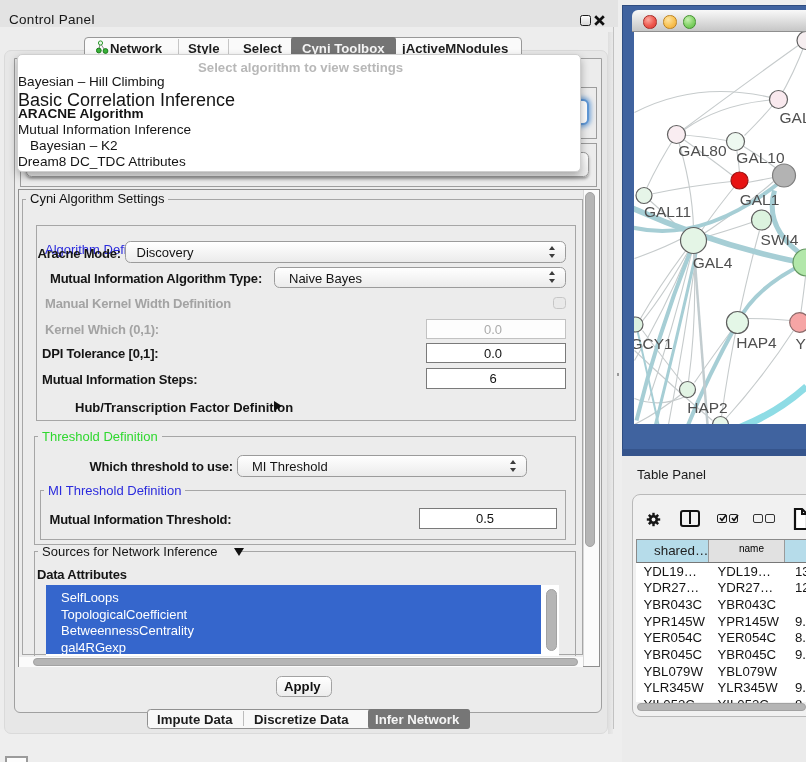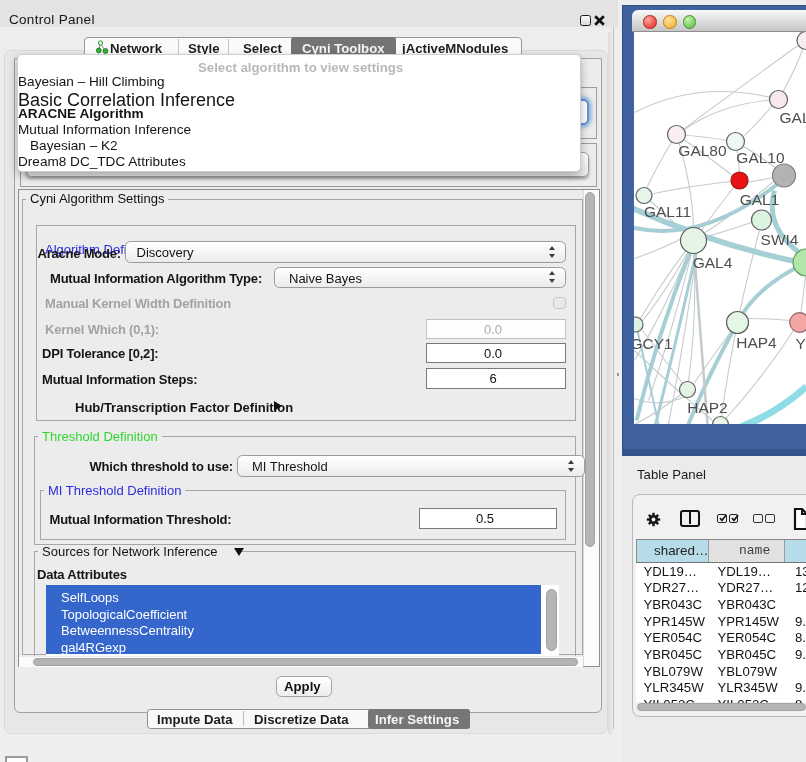--- a/index.html
+++ b/index.html
@@ -90,32 +90,32 @@
     <span class="arrs">
       <span class="au"></span>
       <span class="ad"></span>
     </span>
   </div>
 
 <div class="lbg" style="left:45px;top:295.5px;">Manual Kernel Width Definition</div>
 <div class="ab" style="left:553px;top:296.5px;width:13px;height:12px;background:#e9e9e9;border:1px solid #c6c6c6;border-radius:3.5px;box-sizing:border-box;"></div>
 <div class="lbg" style="left:45px;top:321.5px;">Kernel Which (0,1):</div>
 <div class="fld" style="left:426px;top:318.5px;width:140px;height:20px;background:#fdfdfd;border-color:#c2c2c2;color:#ababab;">0.0</div>
-<div class="lb" style="left:42px;top:346px;">DPI Tolerance [0,2]:</div>
+<div class="lb" style="left:42px;top:346px;">DPI Tolerance [0,1]:</div>
 <div class="fld" style="left:426px;top:342.5px;width:140px;height:20.5px;">0.0</div>
 <div class="lb" style="left:42px;top:371.5px;">Mutual Information Steps:</div>
 <div class="fld" style="left:426px;top:368px;width:140px;height:20.5px;">6</div>
 
 <div class="txt" style="left:39px;top:400px;font-weight:bold;margin-left:36px;">Hub/Transcription Factor Definition</div>
 <div class="tri-r" style="left:274px;top:401px;"></div>
 
 <div class="grp" style="left:34px;top:435.5px;width:539.5px;height:107.5px;"></div>
 <div class="gt" style="left:38px;top:429.5px;color:#2fd82f;">Threshold Definition</div>
 <div class="lb" style="left:60px;width:173px;text-align:right;top:459px;">Which threshold to use:</div>
-<div class="combo" style="left:237px;top:455px;width:348px;height:21.5px;">
+<div class="combo" style="left:237px;top:455px;width:290px;height:21.5px;">
     <span class="cv" style="left:14px;">MI Threshold</span>
     <span class="arrs">
       <span class="au"></span>
       <span class="ad"></span>
     </span>
   </div>
 <div class="grp" style="left:39.5px;top:489.5px;width:524.5px;height:48px;"></div>
 <div class="gt" style="left:44px;top:483.5px;color:#2b2bdd;">MI Threshold Definition</div>
 <div class="lb" style="left:49.5px;top:511.5px;">Mutual Information Threshold:</div>
 <div class="fld" style="left:419px;top:507.5px;width:138px;height:21px;">0.5</div>
@@ -132,21 +132,21 @@
 <div class="sbthumb" style="left:546px;top:589px;width:11px;height:62px;border-radius:5.5px;"></div>
 
 <div class="ab" style="left:275.5px;top:676px;width:56px;height:21px;border-radius:5.5px;background:linear-gradient(#ffffff,#ededed);border:1px solid #a2a2a2;box-sizing:border-box;"></div>
 <div class="txt" style="left:284px;top:679px;font-size:13.2px;font-weight:bold;color:#111;">Apply</div>
 
 <div class="ab" style="left:147px;top:709px;width:322.5px;height:19.5px;background:#f8f8f8;border:1px solid #909090;border-radius:3.5px;box-sizing:border-box;"></div>
 <div class="txt" style="left:157px;top:711.5px;font-size:13.2px;font-weight:bold;color:#1c1c1c;">Impute Data</div>
 <div class="ab" style="left:242.5px;top:711px;width:1px;height:15px;background:#bdbdbd;"></div>
 <div class="txt" style="left:254px;top:711.5px;font-size:13.2px;font-weight:bold;color:#1c1c1c;">Discretize Data</div>
 <div class="ab" style="left:367.5px;top:709px;width:102px;height:19.5px;background:#767676;border-radius:3px;"></div>
-<div class="txt" style="left:375px;top:711.5px;font-size:13.2px;font-weight:bold;color:#f5f5f5;">Infer Settings</div>
+<div class="txt" style="left:375px;top:711.5px;font-size:13.2px;font-weight:bold;color:#f5f5f5;">Infer Network</div>
 
 <div class="ab" style="left:16.5px;top:54px;width:564.5px;height:117.5px;background:#ffffff;border:1px solid #cfcfcf;border-radius:5px;box-shadow:0 4px 9px rgba(0,0,0,0.3);box-sizing:border-box;"></div>
 <div class="txt" style="left:198px;top:60px;font-size:13.2px;font-weight:bold;color:#b8b8b8;">Select algorithm to view settings</div>
 <div class="txt" style="left:18px;top:74px;font-size:13.6px;">Bayesian – Hill Climbing</div>
 <div class="txt" style="left:18px;top:90px;font-size:18px;">Basic Correlation Inference</div>
 <div class="txt" style="left:18px;top:106px;font-size:13.6px;font-weight:bold;">ARACNE Algorithm</div>
 <div class="txt" style="left:18px;top:122px;font-size:13.6px;">Mutual Information Inference</div>
 <div class="txt" style="left:18px;top:138px;font-size:13.6px;padding-left:12px;">Bayesian – K2</div>
 <div class="txt" style="left:18px;top:154px;font-size:13.6px;">Dream8 DC_TDC Attributes</div>
 
@@ -268,21 +268,21 @@
 <div class="ab" style="left:753px;top:513.5px;width:9.5px;height:9.5px;border:1.4px solid #333;border-radius:2px;box-sizing:border-box;"></div>
 <div class="ab" style="left:765px;top:513.5px;width:9.5px;height:9.5px;border:1.4px solid #333;border-radius:2px;box-sizing:border-box;"></div>
 <svg class="ab" style="left:792.5px;top:507px;" width="16" height="24" viewBox="0 0 16 24">
 <path d="M2,2 L9,2 L14,7 L14,22 L2,22 Z" fill="#fff" stroke="#111" stroke-width="2.2"></path>
 <path d="M9,2 L9,7 L14,7" fill="none" stroke="#111" stroke-width="2"></path>
 </svg>
 
 <div class="ab" style="left:635.5px;top:538.5px;width:171px;height:24px;background:#b6dcea;border:1px solid #8a8a8a;border-bottom:1px solid #777;box-sizing:border-box;"></div>
 <div class="ab" style="left:708.2px;top:539.5px;width:76.8px;height:22px;background:#e1e1e1;border-left:1px solid #9a9a9a;border-right:1px solid #9a9a9a;box-sizing:border-box;"></div>
 <div class="txt" style="left:654px;top:543px;font-size:13.4px;color:#222;">shared…</div>
-<div class="txt" style="left:739px;top:543px;font-size:13px;color:#404040;font-family:Liberation Mono, monospace;">name</div>
+<div class="txt" style="left:739px;top:543px;font-size:10px;color:#000000;">name</div>
 <div class="ab" style="left:635.5px;top:562.5px;width:171px;height:139.5px;background:#fff;"></div>
 <div id="tbl">
 <div class="txt" style="left:643.5px;top:563.5px;font-size:13.2px;">YDL19…</div>
     <div class="txt" style="left:717.5px;top:563.5px;font-size:13.2px;">YDL19…</div>
     <div class="txt" style="left:795px;top:563.5px;font-size:13.2px;">13</div>
 <div class="txt" style="left:643.5px;top:580.2px;font-size:13.2px;">YDR27…</div>
     <div class="txt" style="left:717.5px;top:580.2px;font-size:13.2px;">YDR27…</div>
     <div class="txt" style="left:795px;top:580.2px;font-size:13.2px;">12</div>
 <div class="txt" style="left:643.5px;top:596.9px;font-size:13.2px;">YBR043C</div>
     <div class="txt" style="left:717.5px;top:596.9px;font-size:13.2px;">YBR043C</div>

